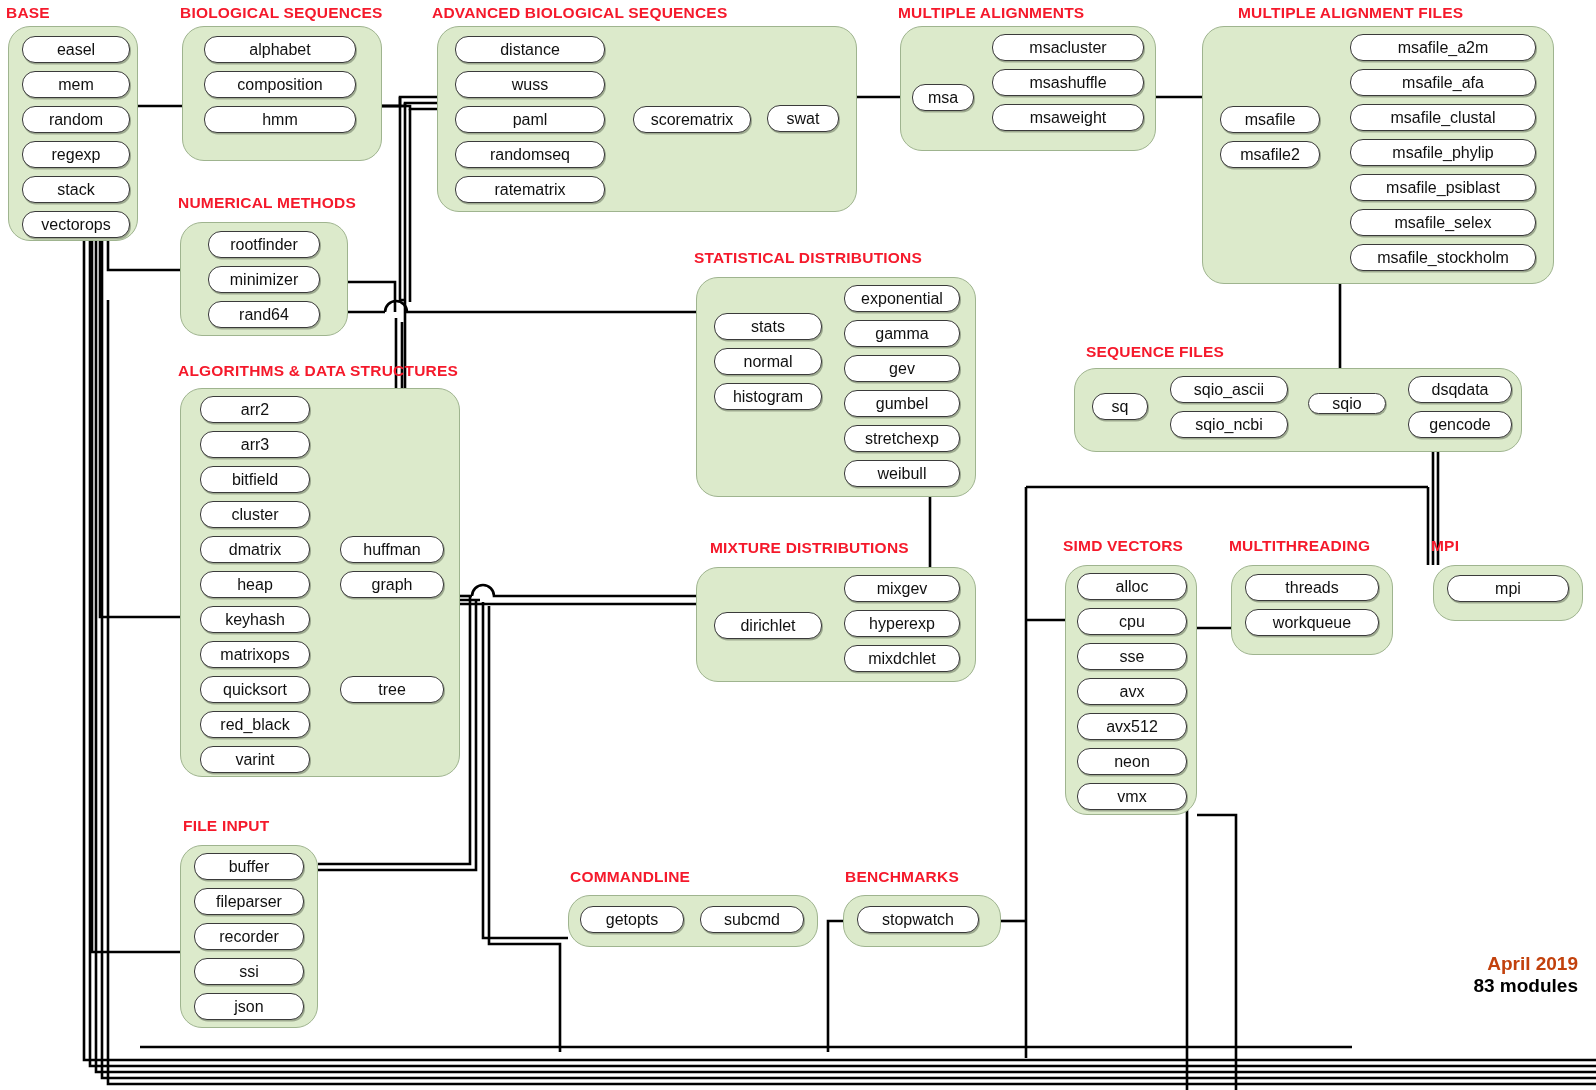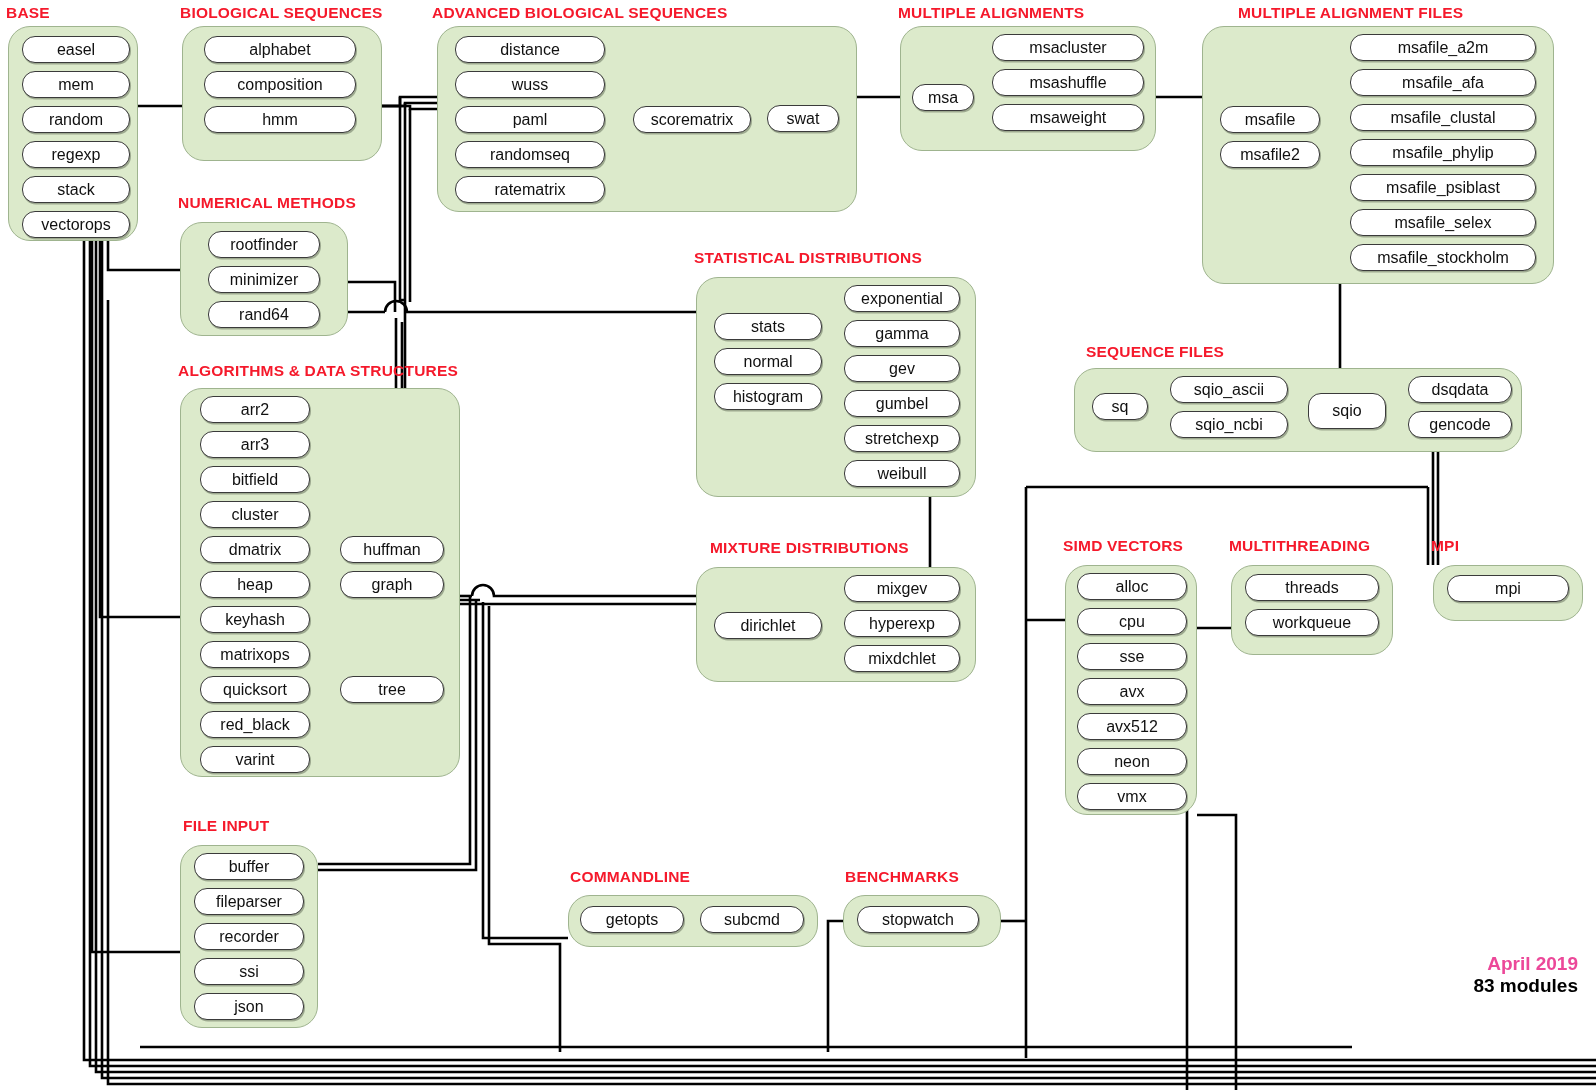--- a/index.html
+++ b/index.html
@@ -47,21 +47,21 @@
     text-align:right;
     line-height:1.16;
   }
   #title-main{
     font-size:29px;
     font-weight:bold;
     letter-spacing:-0.4px;
     color:#000;
     font-family:"Liberation Sans", sans-serif;
   }
-  #title-date{font-size:19px;font-weight:bold;color:#ec4899;margin-top:3px;}
+  #title-date{font-size:19px;font-weight:bold;color:#c2410c;margin-top:3px;}
   #title-count{font-size:19px;font-weight:bold;color:#000;}
 </style>
 </head>
 <body>
 
 <div id="root">
 
   <svg class="wires" viewBox="0 0 1596 1090" xmlns="http://www.w3.org/2000/svg">
     <g fill="none" stroke="#000000" stroke-width="2.6" stroke-linecap="butt" stroke-linejoin="miter">
 
@@ -213,21 +213,21 @@
       <div class="grp" style="left: 696px; top: 567px; width: 280px; height: 115px;"></div>
       <div class="mod" style="left: 714px; top: 612px; width: 108px; height: 27px;">dirichlet</div>
       <div class="mod" style="left: 844px; top: 575px; width: 116px; height: 27px;">mixgev</div>
       <div class="mod" style="left: 844px; top: 610px; width: 116px; height: 27px;">hyperexp</div>
       <div class="mod" style="left: 844px; top: 645px; width: 116px; height: 27px;">mixdchlet</div>
       <div class="grp-title" style="left: 1086px; top: 343px;">SEQUENCE FILES</div>
       <div class="grp" style="left: 1074px; top: 368px; width: 448px; height: 84px;"></div>
       <div class="mod" style="left: 1092px; top: 393px; width: 56px; height: 27px;">sq</div>
       <div class="mod" style="left: 1170px; top: 376px; width: 118px; height: 27px;">sqio_ascii</div>
       <div class="mod" style="left: 1170px; top: 411px; width: 118px; height: 27px;">sqio_ncbi</div>
-      <div class="mod" style="left: 1308px; top: 393px; width: 78px; height: 36px;">sqio</div>
+      <div class="mod" style="left: 1308px; top: 393px; width: 78px; height: 21px;">sqio</div>
       <div class="mod" style="left: 1408px; top: 376px; width: 104px; height: 27px;">dsqdata</div>
       <div class="mod" style="left: 1408px; top: 411px; width: 104px; height: 27px;">gencode</div>
       <div class="grp-title" style="left: 1063px; top: 537px;">SIMD VECTORS</div>
       <div class="grp" style="left: 1065px; top: 565px; width: 132px; height: 250px;"></div>
       <div class="mod" style="left: 1077px; top: 573px; width: 110px; height: 27px;">alloc</div>
       <div class="mod" style="left: 1077px; top: 608px; width: 110px; height: 27px;">cpu</div>
       <div class="mod" style="left: 1077px; top: 643px; width: 110px; height: 27px;">sse</div>
       <div class="mod" style="left: 1077px; top: 678px; width: 110px; height: 27px;">avx</div>
       <div class="mod" style="left: 1077px; top: 713px; width: 110px; height: 27px;">avx512</div>
       <div class="mod" style="left: 1077px; top: 748px; width: 110px; height: 27px;">neon</div>

